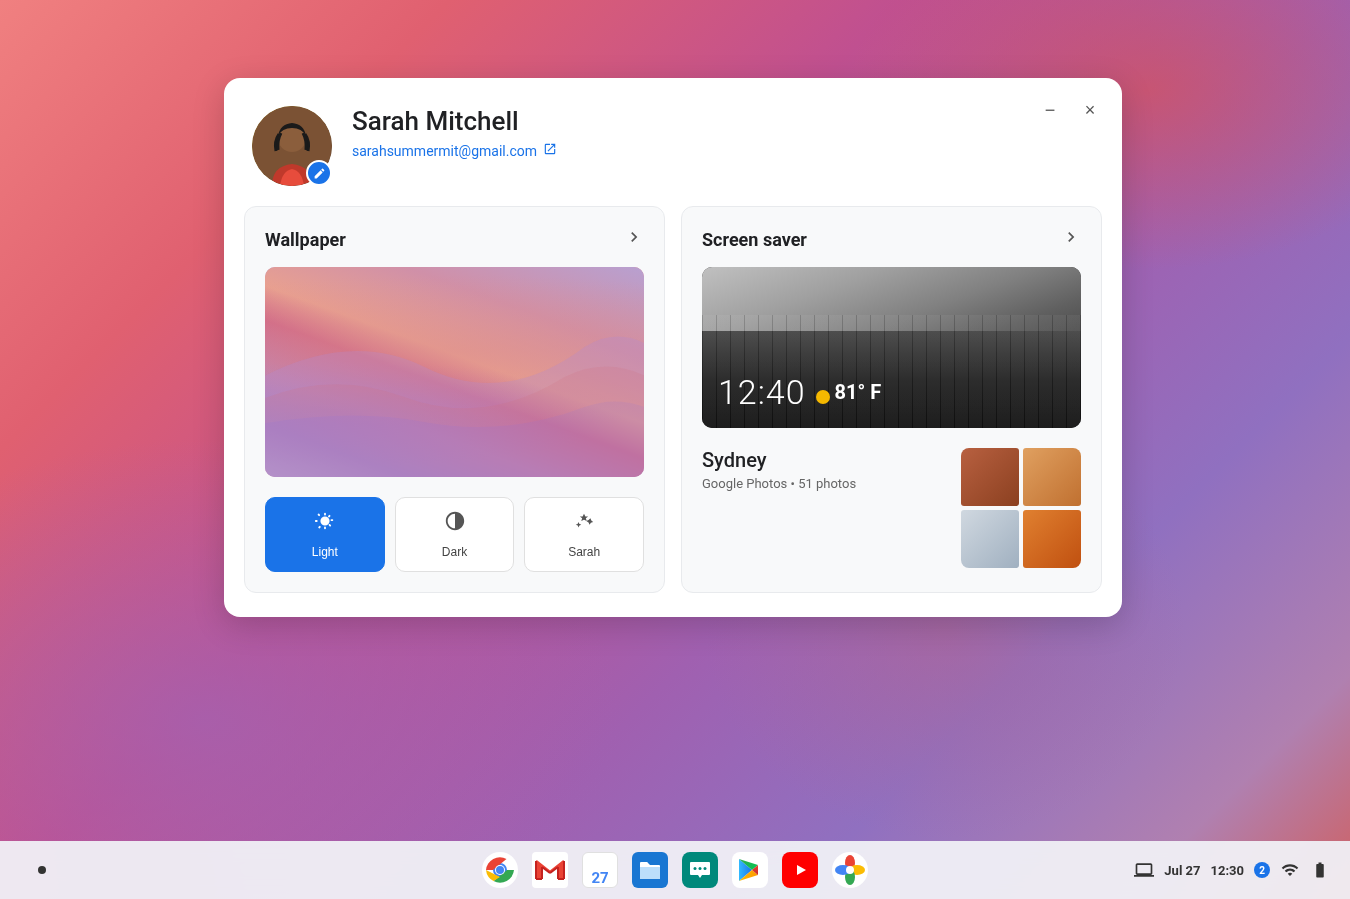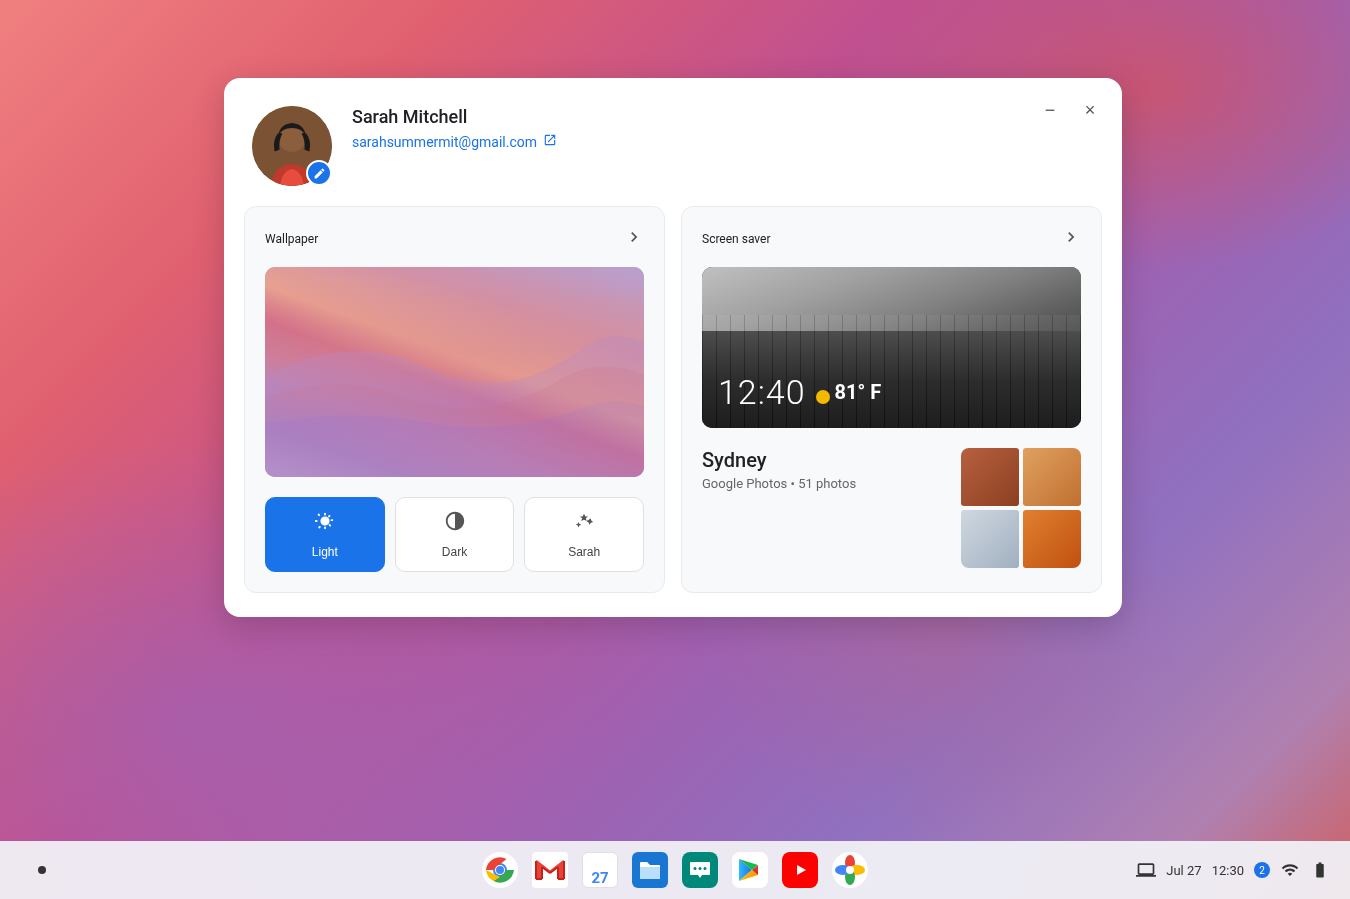--- a/index.html
+++ b/index.html
@@ -110,21 +110,21 @@
       font-size: 13px;
     }
 
     .user-info {
       display: flex;
       flex-direction: column;
       justify-content: center;
     }
 
     .user-name {
-      font-size: 18px;
+      font-size: 26px;
       font-weight: 500;
       color: #202124;
       margin-bottom: 6px;
     }
 
     .user-email {
       display: flex;
       align-items: center;
       gap: 6px;
       font-size: 14px;
@@ -153,22 +153,22 @@
     }
 
     .card-header {
       display: flex;
       align-items: center;
       justify-content: space-between;
       margin-bottom: 16px;
     }
 
     .card-title {
-      font-size: 12px;
-      font-weight: 400;
+      font-size: 18px;
+      font-weight: 700;
       color: #202124;
     }
 
     .card-arrow {
       color: #555;
       font-size: 18px;
       cursor: pointer;
     }
 
     
@@ -340,20 +340,21 @@
     }
 
     .taskbar-right {
       position: absolute;
       right: 20px;
       display: flex;
       align-items: center;
       gap: 10px;
       font-size: 13px;
       color: #333;
+      font-weight: bold;
     }
 
     .taskbar-left {
       position: absolute;
       left: 20px;
     }
 
     .taskbar-icon {
       width: 44px;
       height: 44px;

